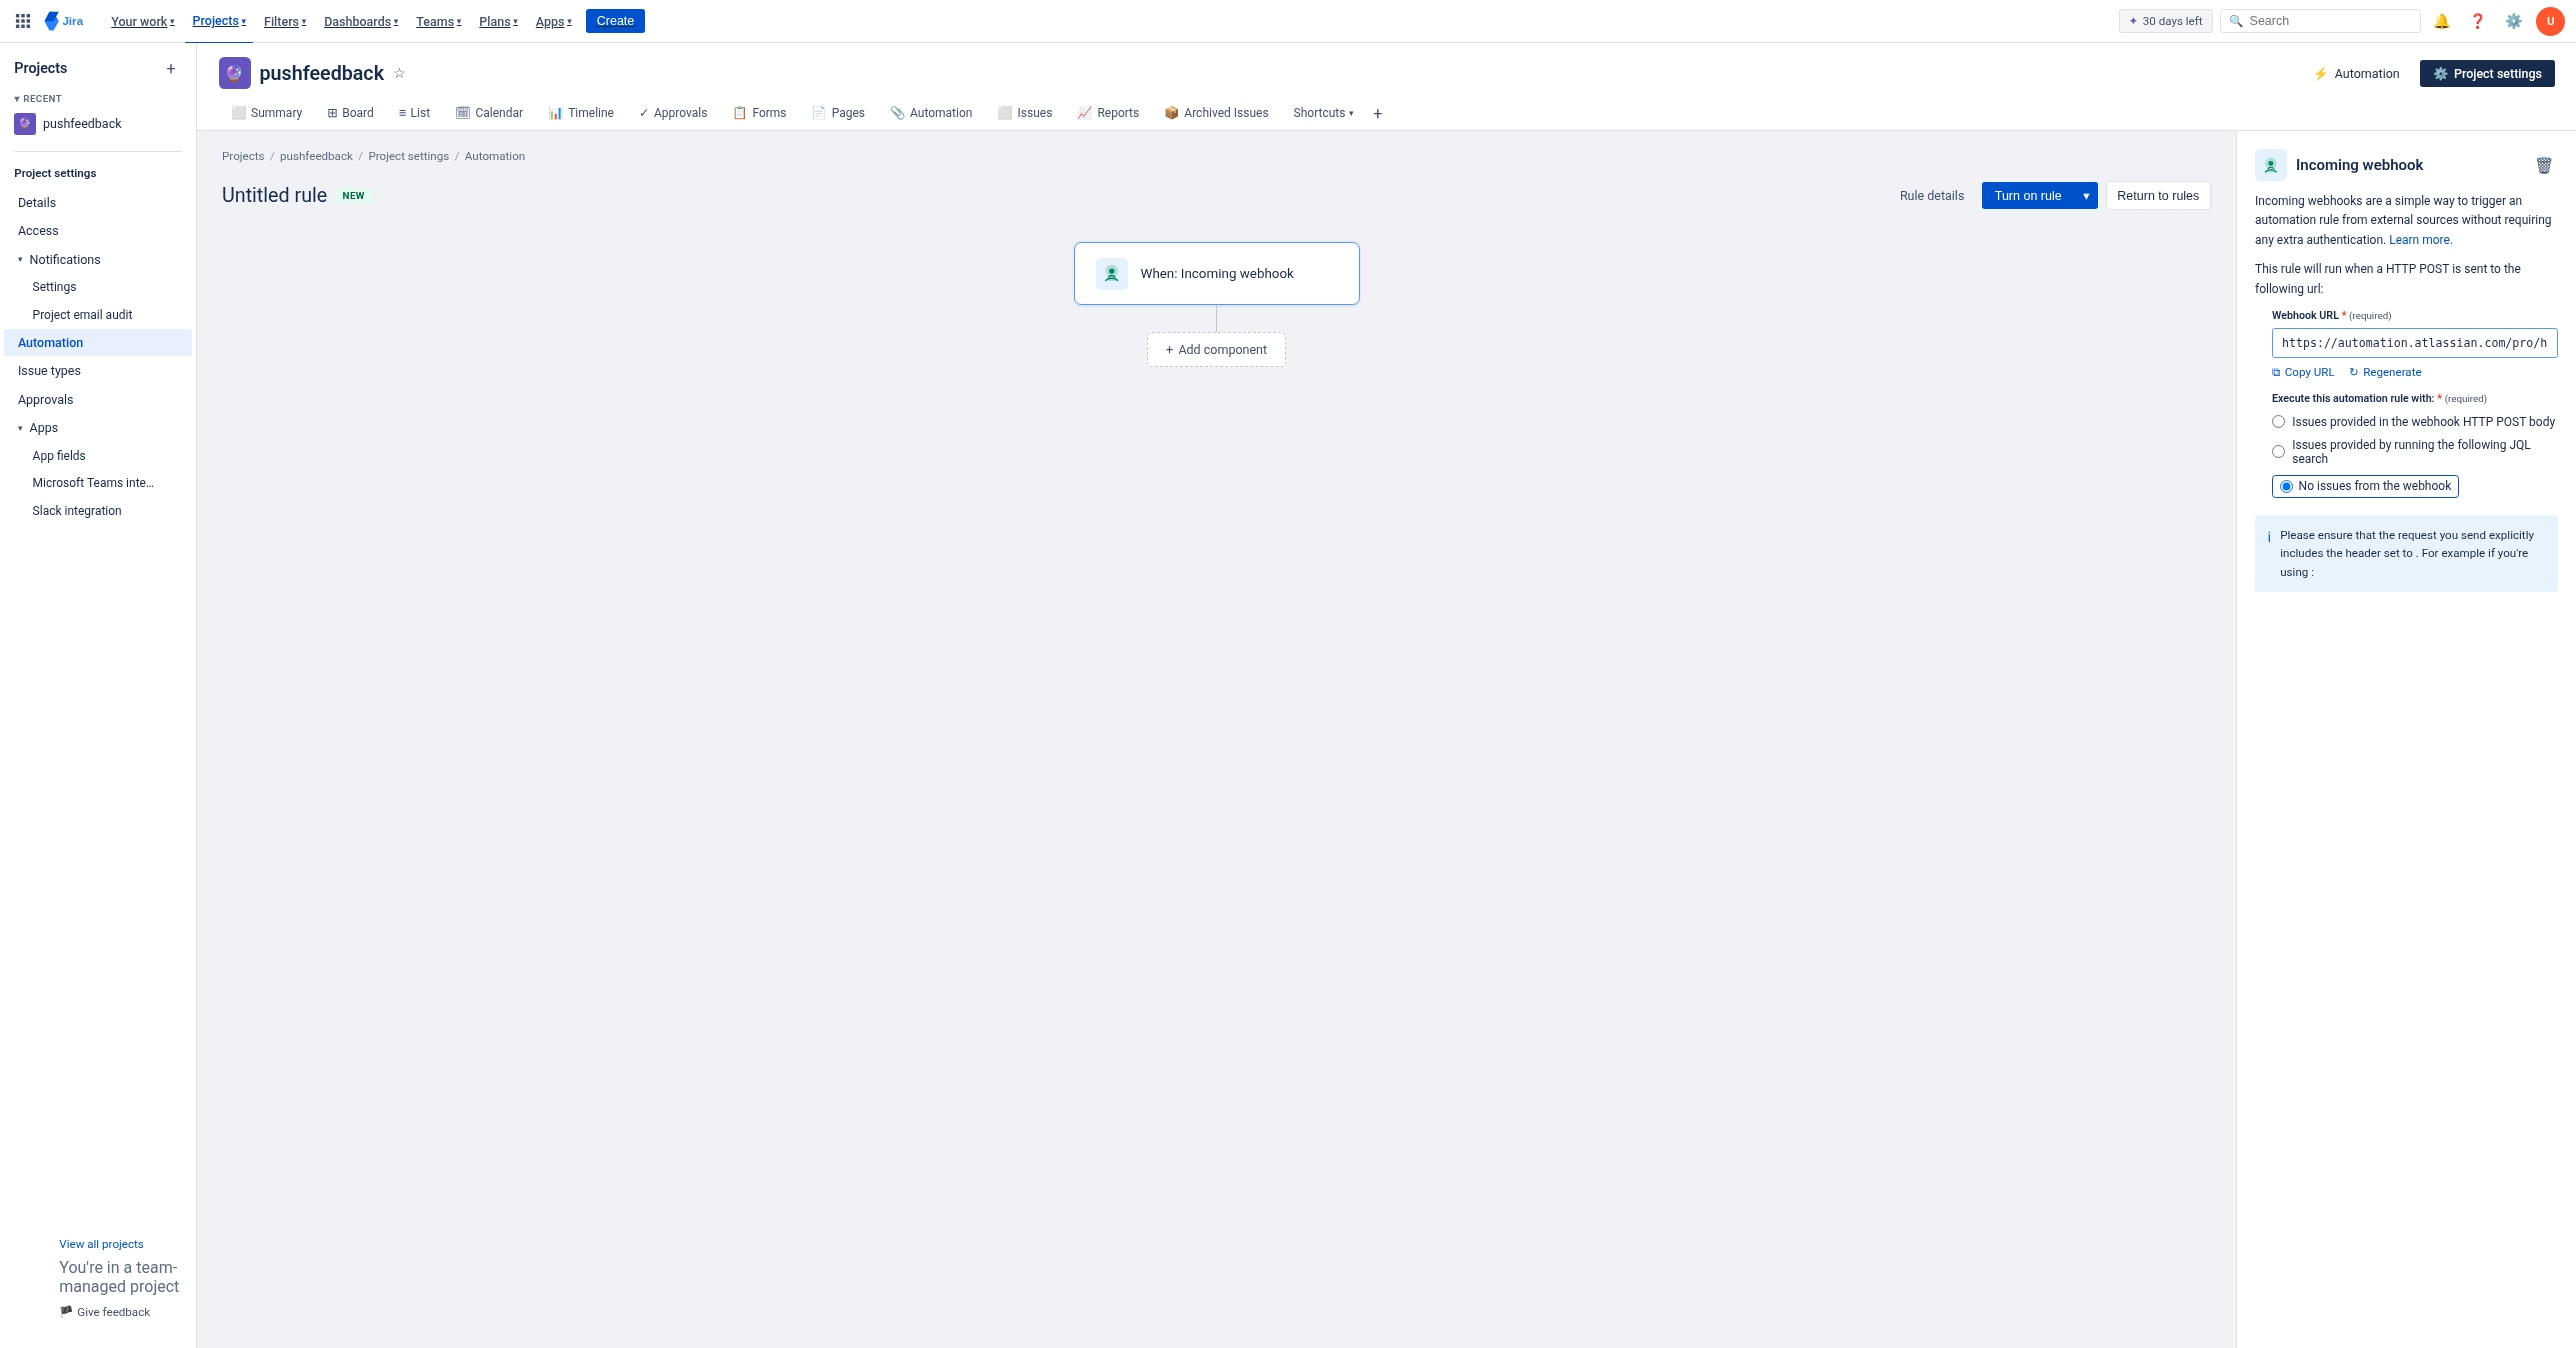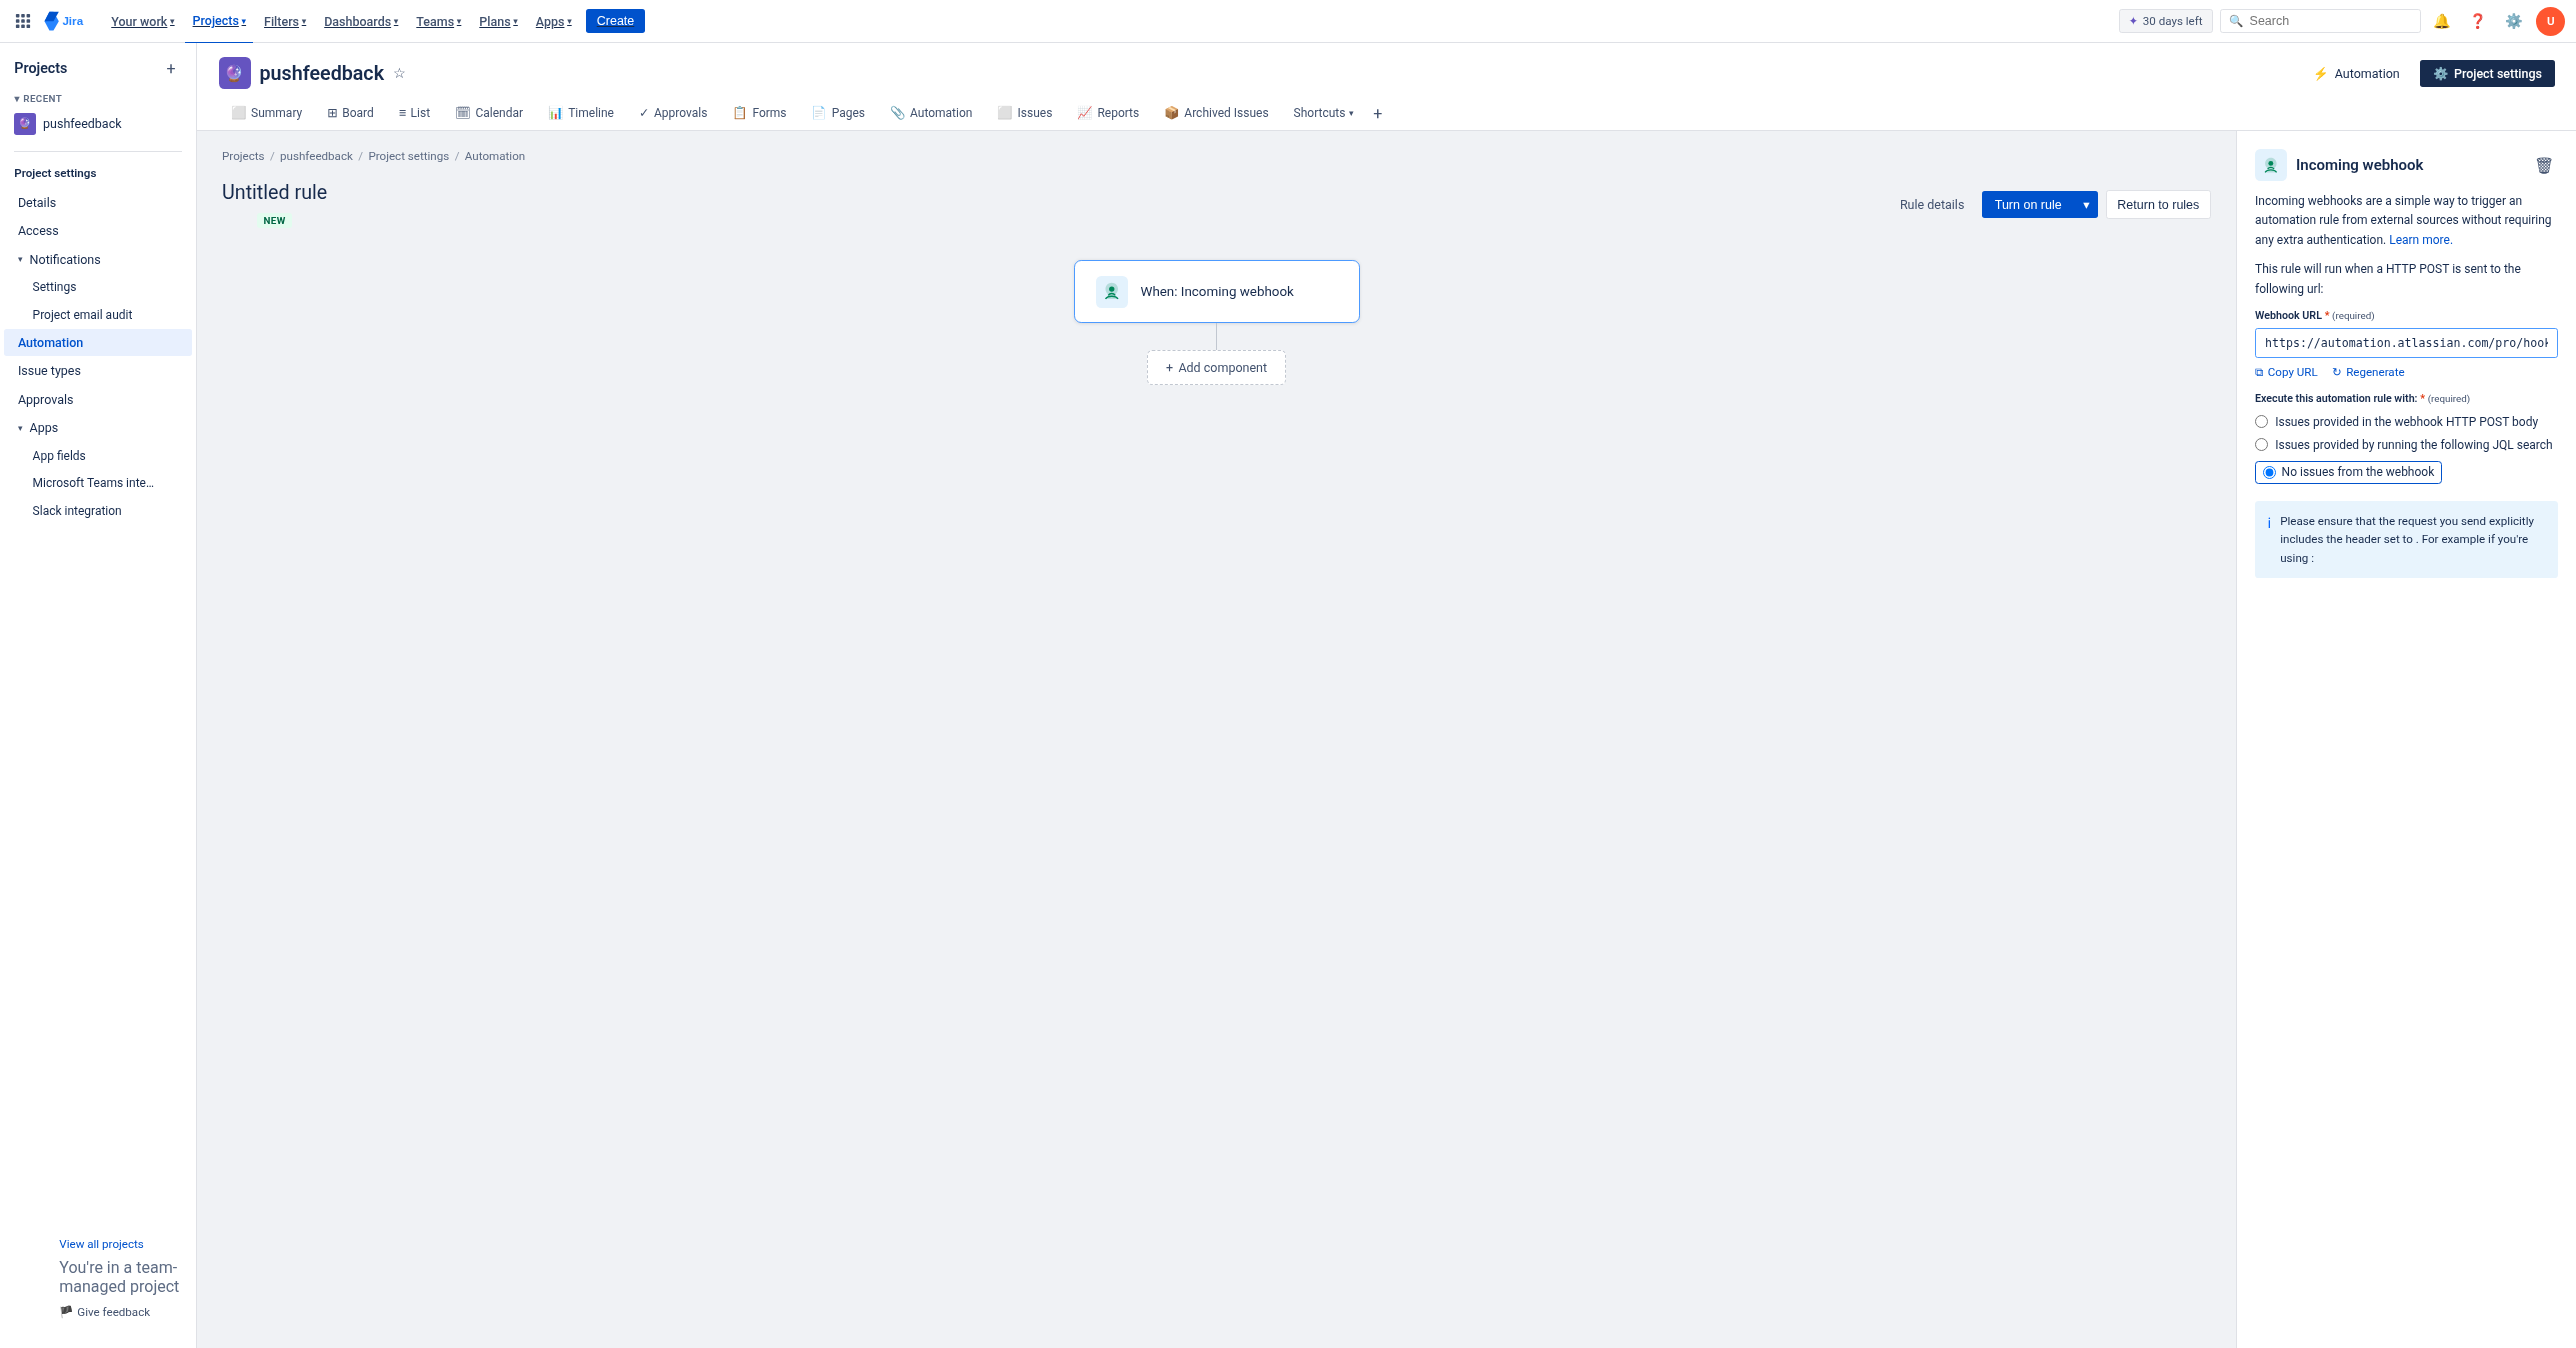--- a/index.html
+++ b/index.html
@@ -72,21 +72,21 @@
 
     
     .page-area { flex: 1; display: flex; overflow: hidden; }
     .content-area { flex: 1; overflow-y: auto; background: #f0f2f5; }
     .breadcrumb { padding: 18px 25px 7.2px; font-size: 11.6px; color: #5e6c84; display: flex; align-items: center; gap: 5.4px; }
     .breadcrumb a { color: #5e6c84; cursor: pointer; }
     .breadcrumb-sep { color: #97a0af; }
 
     
     .rule-header { display: flex; align-items: center; justify-content: space-between; padding: 10.7px 25px 14.3px; }
-    .rule-title-area { display: flex; align-items: center; gap: 9px; flex-direction: column; }
+    .rule-title-area { display: flex; align-items: center; gap: 9px; }
     .rule-title { font-size: 19.7px; font-weight: 400; color: #172b4d; }
     .new-badge { background: #e3fcef; color: #006644; font-size: 9.8px; font-weight: 700; padding: 1.8px 6.3px; border-radius: 2.7px; letter-spacing: 0.4px; }
     .rule-actions { display: flex; align-items: center; gap: 7.2px; }
     .rule-details-btn { color: #42526e; font-size: 12.5px; cursor: pointer; padding: 6.3px 10.7px; }
     .turn-on-btn-group { display: flex; align-items: center; }
     .turn-on-btn { background: #0052cc; color: #fff; font-size: 12.5px; font-weight: 500; cursor: pointer; padding: 6.3px 12.5px; border-radius: 2.7px 0 0 2.7px; border: none; }
     .turn-on-dropdown { background: #0052cc; color: #fff; font-size: 12.5px; cursor: pointer; padding: 6.3px 9px; border-radius: 0 2.7px 2.7px 0; border-left: 0.9px solid #0065ff; border: none; }
     .return-btn { color: #172b4d; font-size: 12.5px; cursor: pointer; padding: 6.3px 10.7px; border: 0.9px solid #dfe1e6; border-radius: 2.7px; background: #fff; }
 
     
@@ -99,21 +99,21 @@
 
     
     .right-panel { width: 340px; min-width: 340px; background: #fff; border-left: 0.9px solid #dfe1e6; overflow-y: auto; padding: 18px; }
     .panel-header { display: flex; align-items: center; justify-content: space-between; margin-bottom: 10.7px; }
     .panel-title-area { display: flex; align-items: center; gap: 9px; }
     .panel-icon { width: 32px; height: 32px; background: #e3f2fd; border-radius: 5.4px; display: flex; align-items: center; justify-content: center; color: #00875a; font-size: 18px; }
     .panel-title { font-size: 15px; font-weight: 600; color: #172b4d; }
     .delete-icon { color: #42526e; font-size: 16px; cursor: pointer; padding: 3.6px; }
     .panel-desc { font-size: 12px; color: #172b4d; line-height: 1.6; margin-bottom: 10.7px; }
     .panel-desc a { color: #0052cc; text-decoration: none; cursor: pointer; }
-    .panel-section { margin-bottom: 12.5px; }
+    .panel-section { margin-bottom: 12.5px; margin-left: 17px; }
     .field-label { font-size: 10.7px; font-weight: 600; color: #172b4d; margin-bottom: 5.4px; display: flex; align-items: center; gap: 2.7px; }
     .required-star { color: #de350b; }
     .required-text { color: #42526e; font-weight: 400; font-size: 9.8px; }
     .url-input { width: 100%; border: 1.8px solid #4c9aff; border-radius: 2.7px; padding: 7.2px 9px; font-size: 11.6px; color: #172b4d; background: #fff; outline: none; font-family: monospace; }
     .url-actions { display: flex; align-items: center; gap: 14.3px; margin-top: 7.2px; }
     .url-action-btn { display: flex; align-items: center; gap: 4.5px; color: #0052cc; font-size: 11.6px; cursor: pointer; }
     .radio-option { display: flex; align-items: center; gap: 7.2px; padding: 4.5px 0; font-size: 12px; color: #172b4d; cursor: pointer; }
     .radio-option input[type="radio"] { cursor: pointer; }
     .radio-selected { border: 1.8px solid #0052cc; border-radius: 3.6px; padding: 3.6px 7.2px; background: #fff; display: inline-flex; align-items: center; gap: 5.4px; }
     .info-box { background: #e8f4fd; border-radius: 3.6px; padding: 10.7px 12.5px; display: flex; gap: 9px; margin-top: 9px; }

